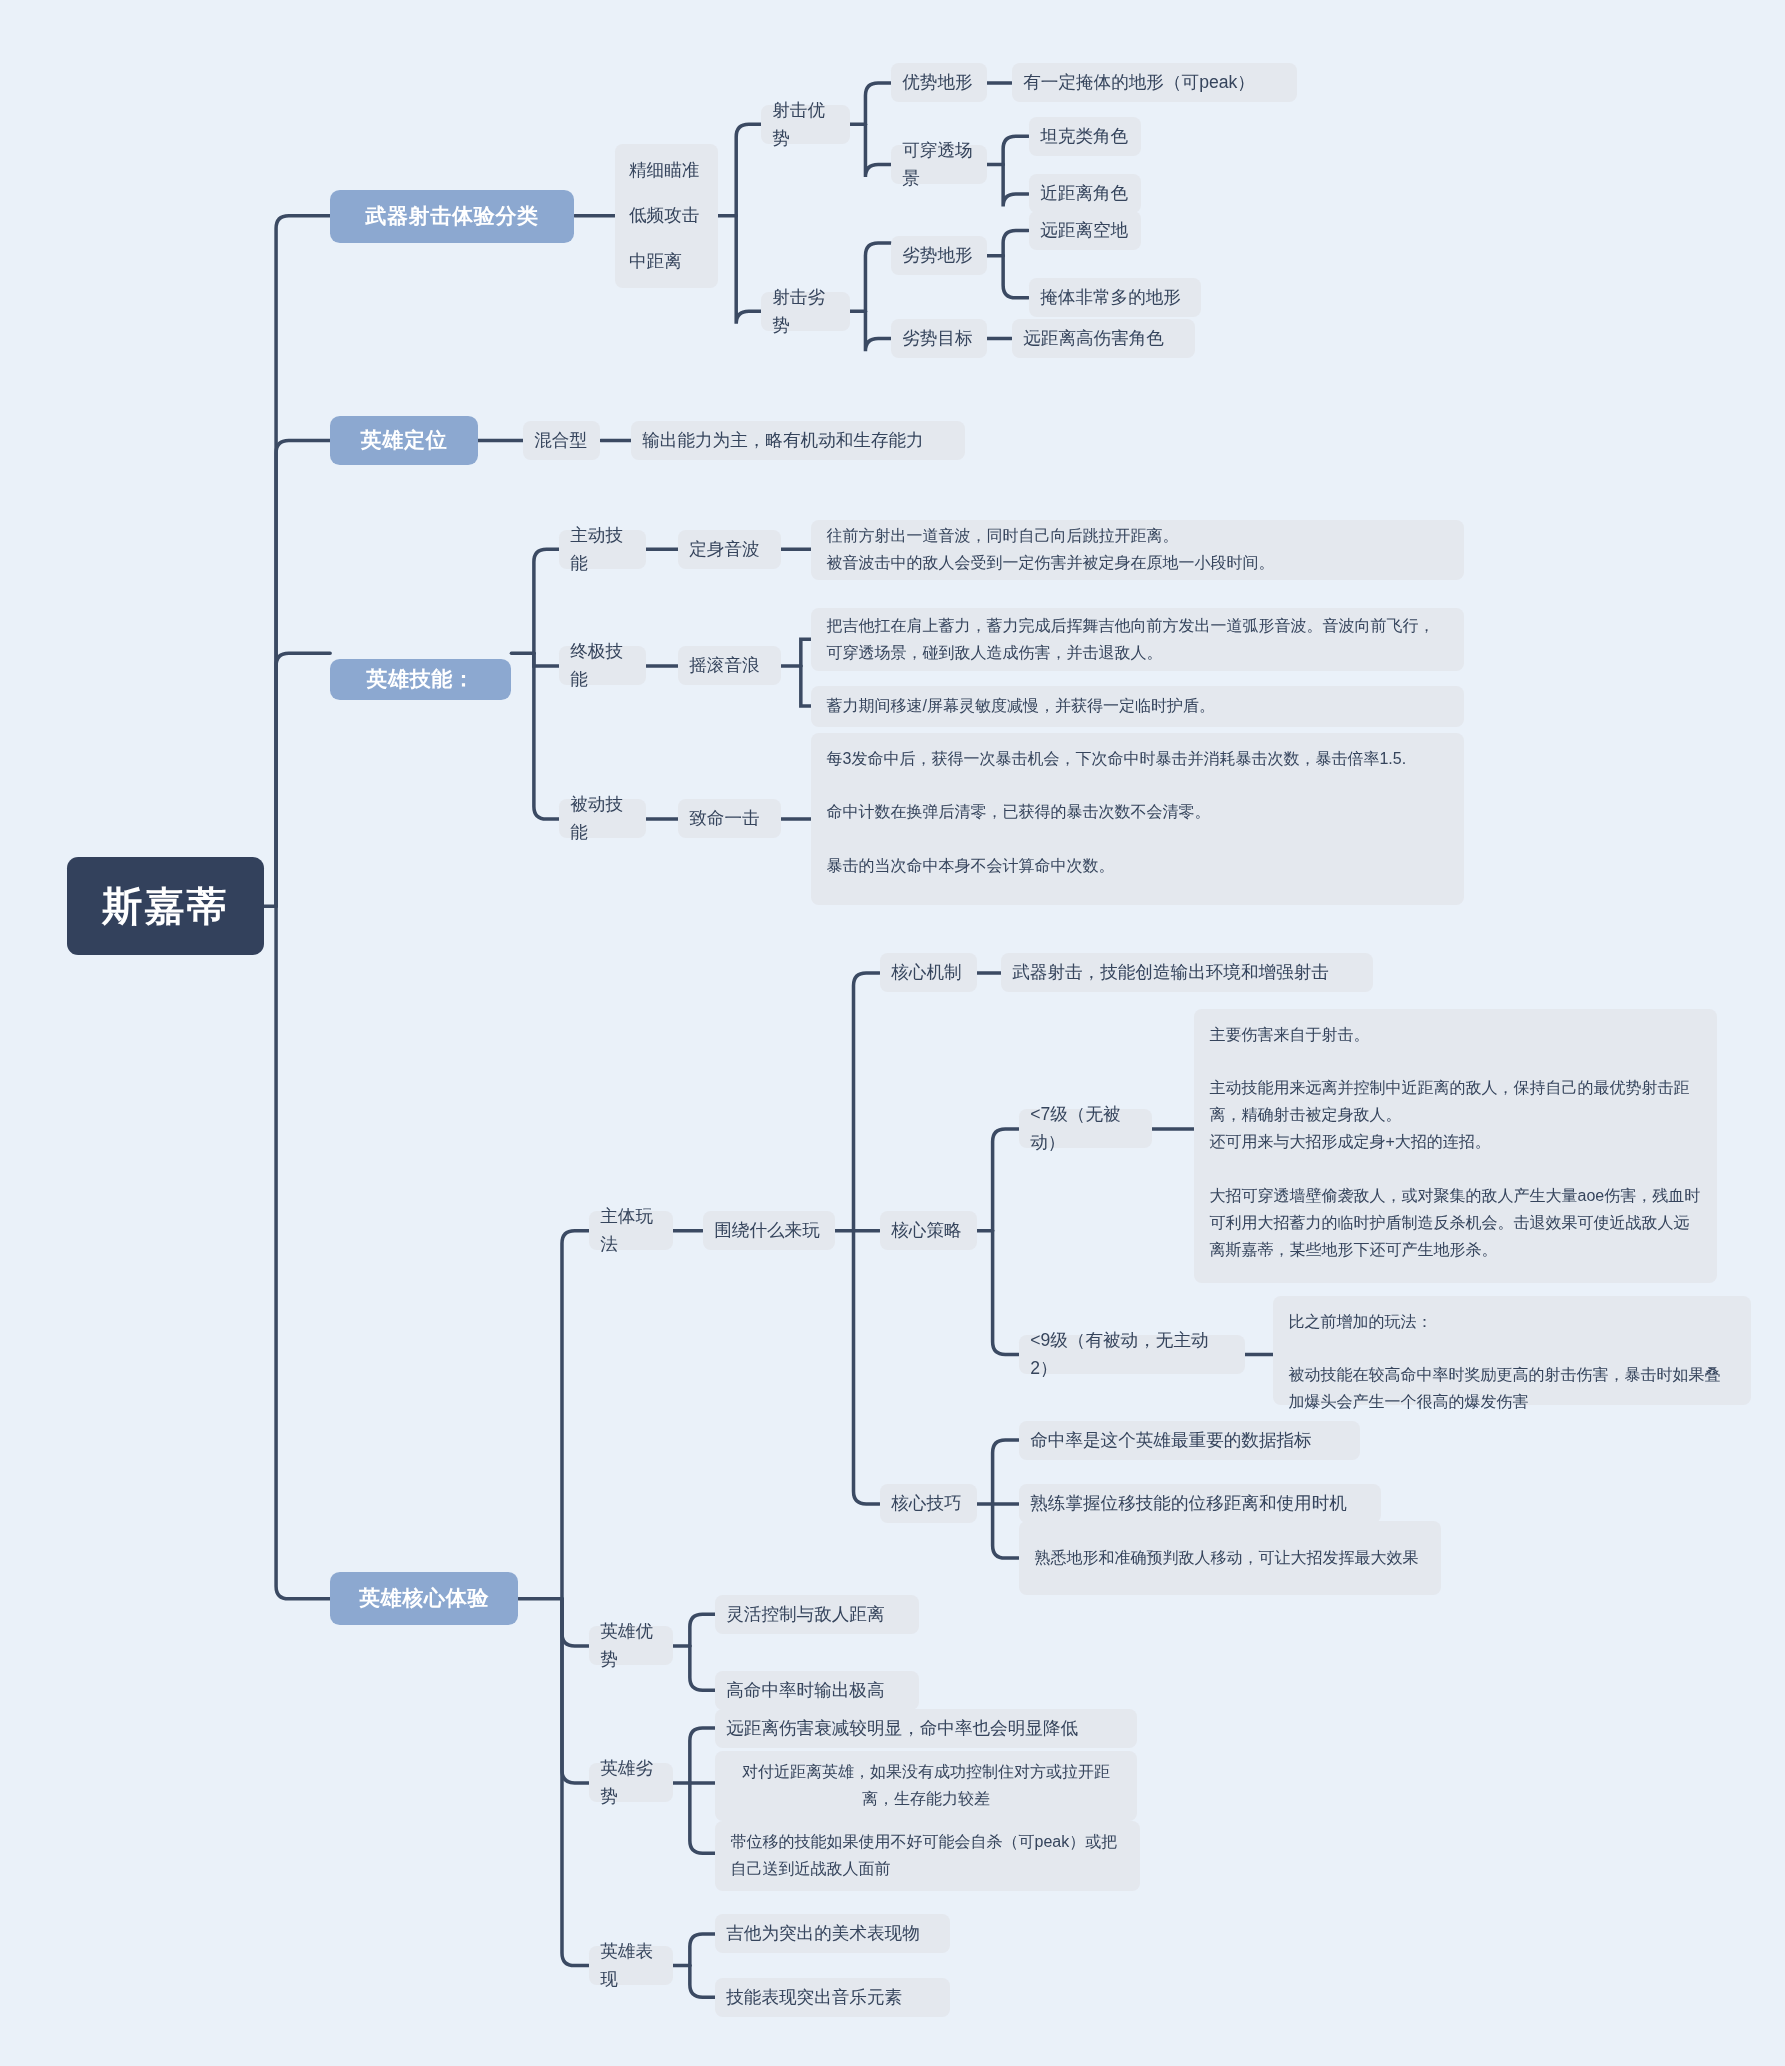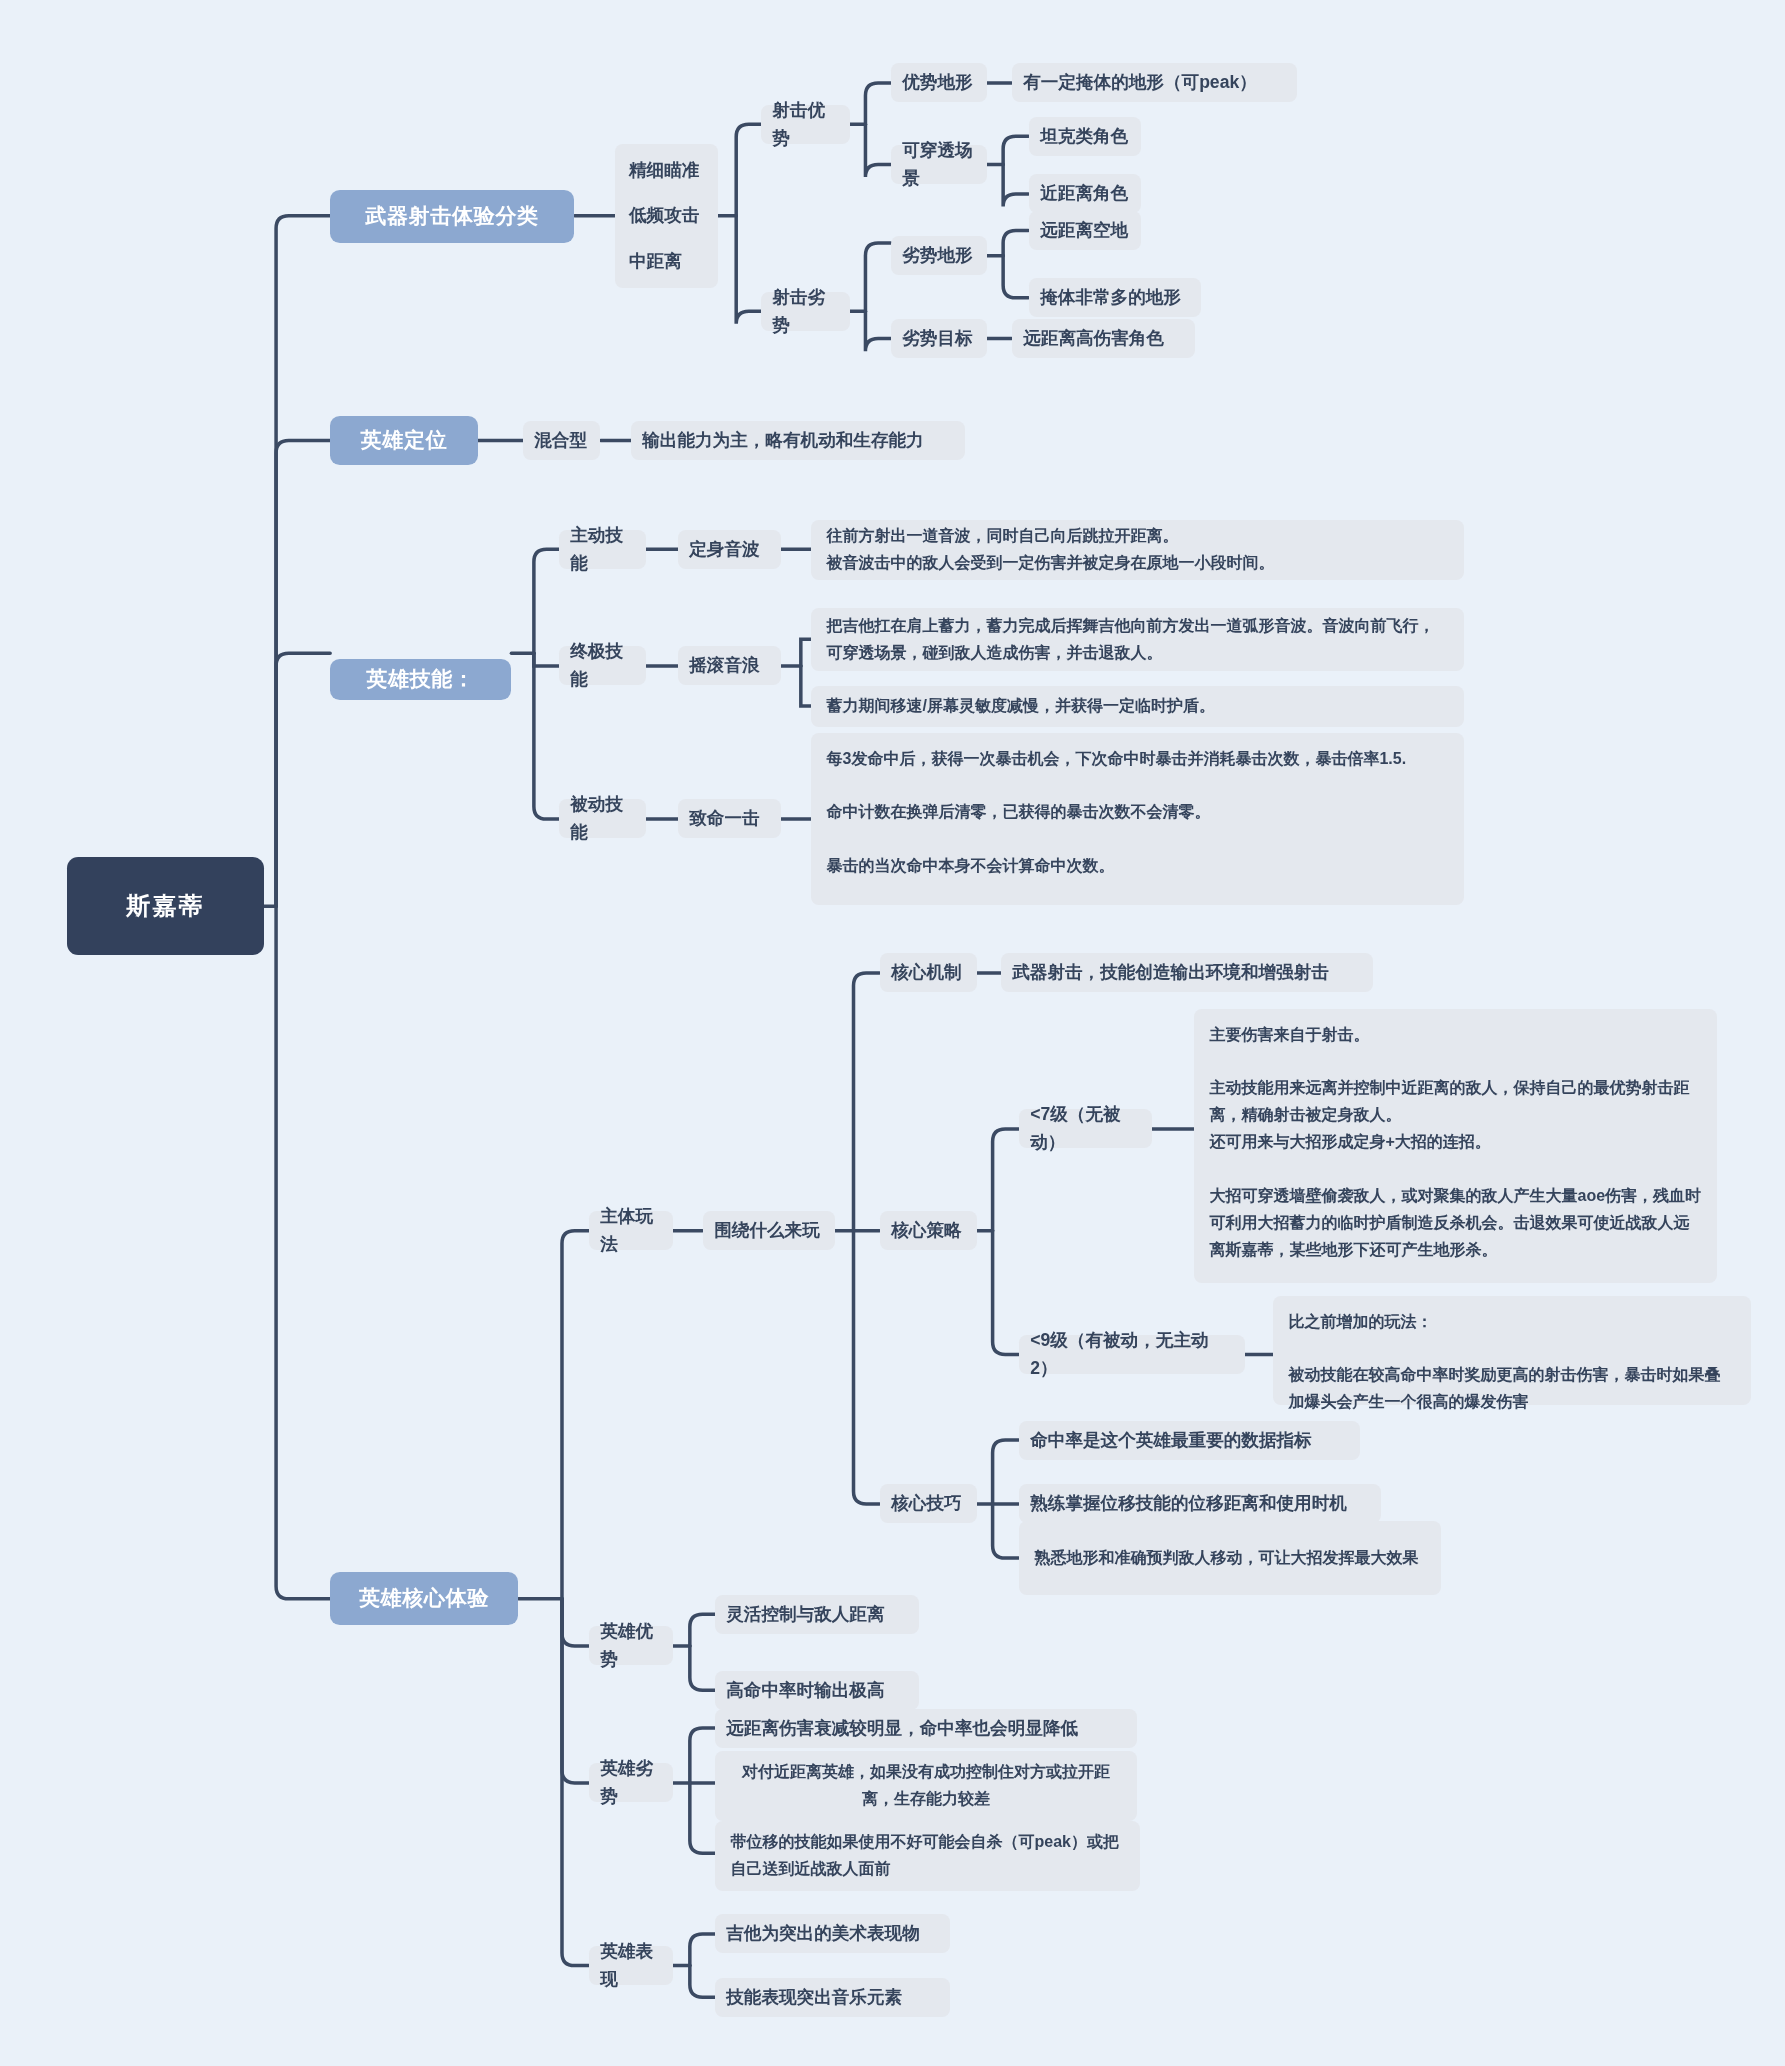--- a/index.html
+++ b/index.html
@@ -16,40 +16,39 @@
     box-sizing:border-box;
     display:flex;align-items:center;
     border-radius:8.4px;
     color:#35445c;
     line-height:1.55;
     white-space:pre-line;
   }
   
   .n-root{
     background:#33415c;color:#ffffff;
-    font-size:24px;font-weight:bold;
+    font-size:40px;font-weight:bold;
     border-radius:11.2px;
     justify-content:center;
     letter-spacing:2.1px;
   }
   
   .n-l1{
     background:#8ca8d0;color:#ffffff;
     font-size:21px;font-weight:bold;
     border-radius:9.8px;
     justify-content:center;
     letter-spacing:0.7px;
   }
   
   .n-chip{
     background:#e4e8ee;
     font-size:17.6px;
     padding:7px 11.2px;
     border-radius:7.7px;
-    font-weight:bold;
   }
   .n-chip.para{
     font-size:16px;
     padding:12.6px 15.5px;
     line-height:1.68;
   }
   .n-chip.stack{
     flex-direction:column;align-items:flex-start;justify-content:center;
     padding:12.6px 14px;
   }

